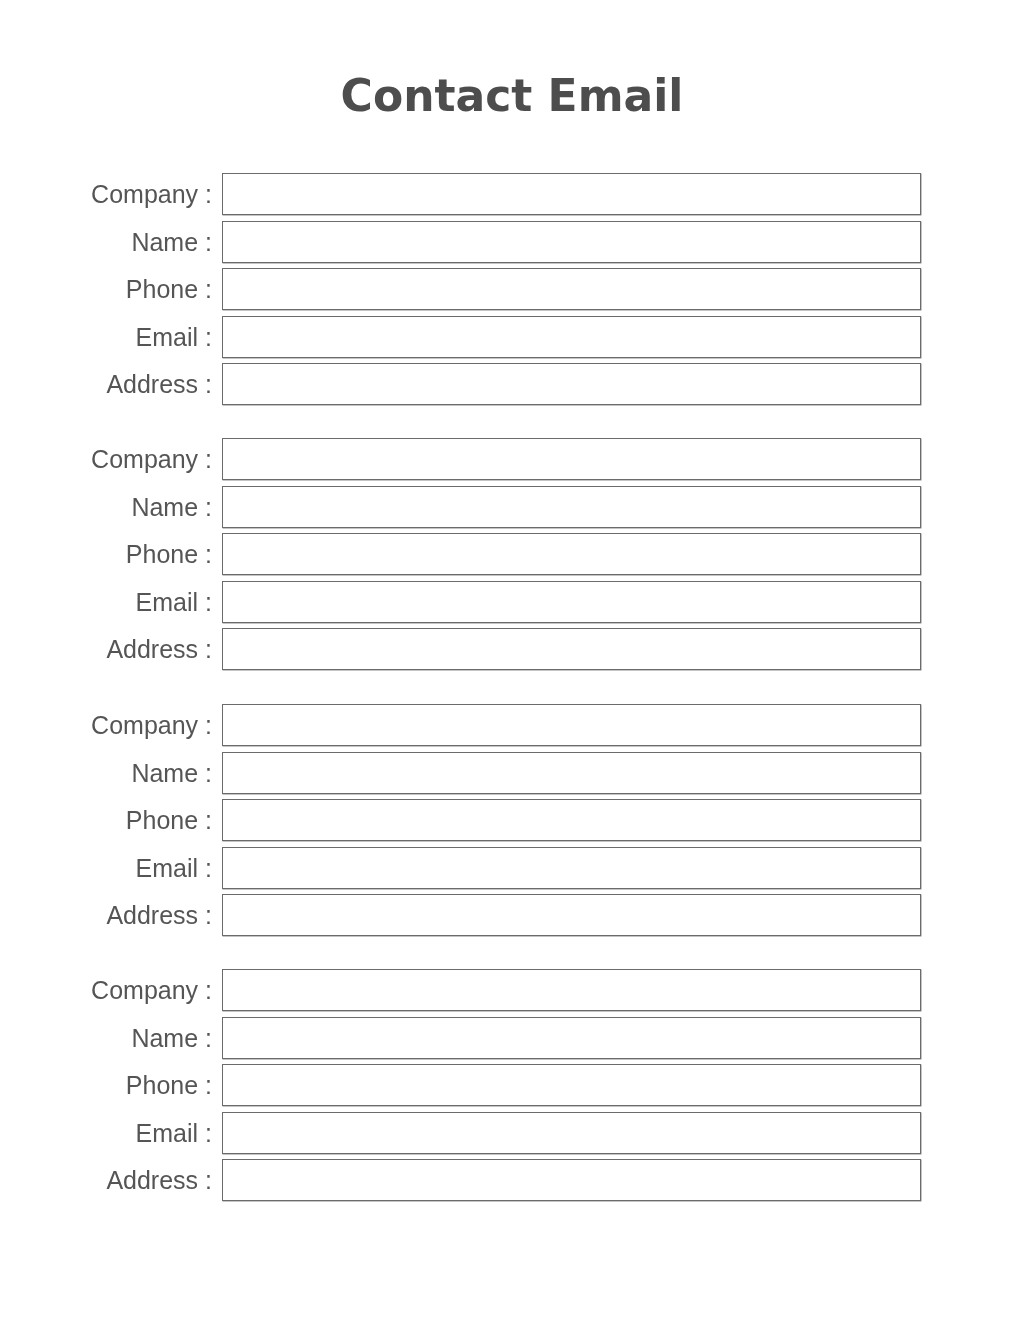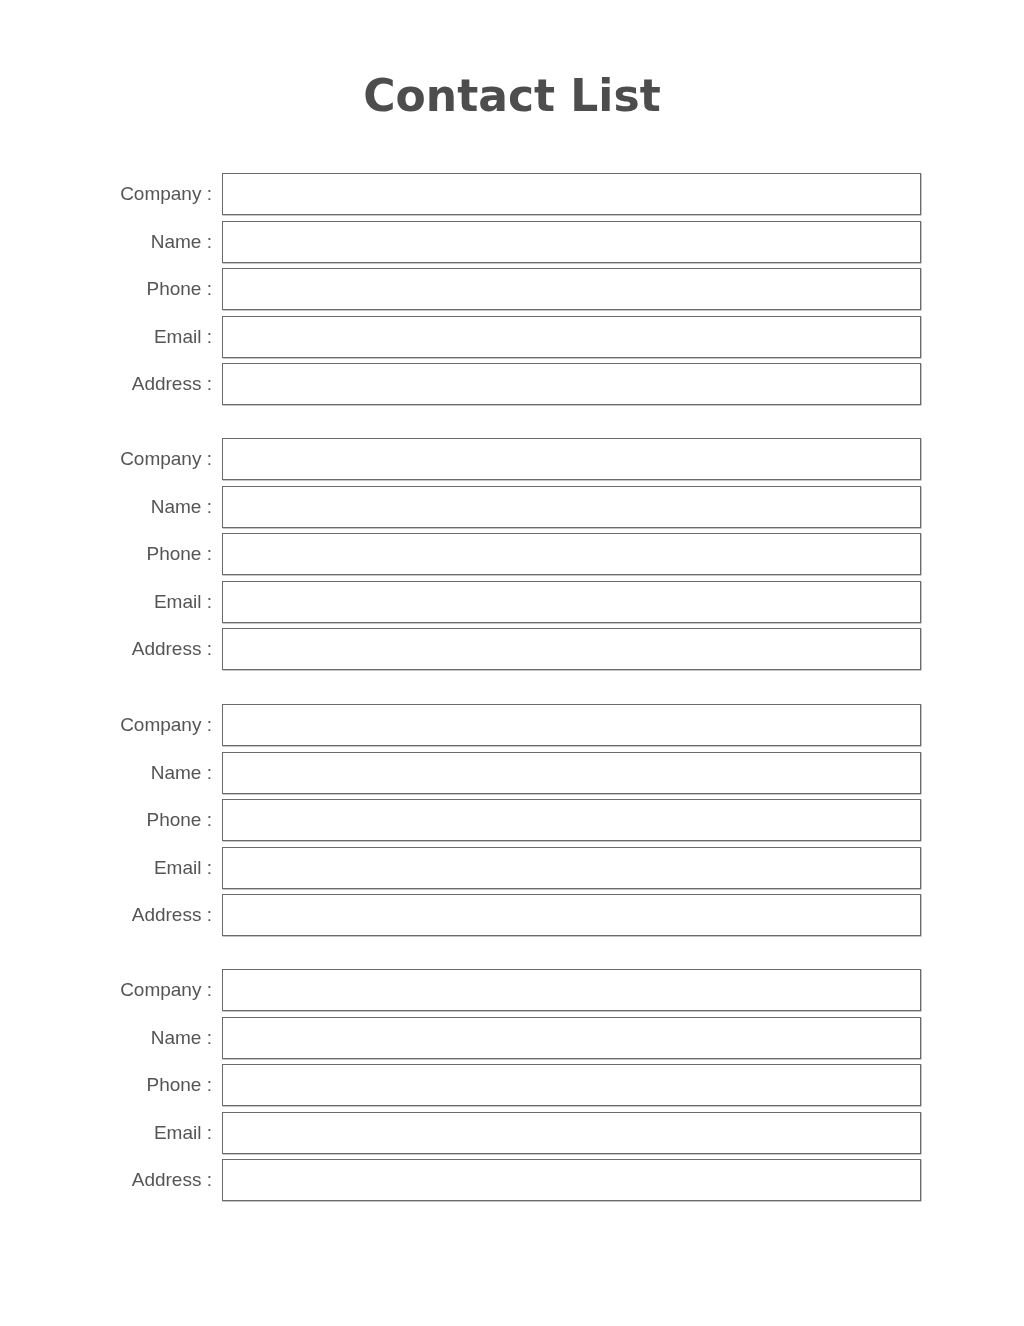--- a/index.html
+++ b/index.html
@@ -35,21 +35,21 @@
       left: 0;
       width: 1024px;
       height: 42px;
     }
     .label {
       position: absolute;
       right: 812px; 
       top: 0;
       height: 42px;
       line-height: 42px;
-      font-size: 19px;
+      font-size: 25px;
       color: #555555;
       white-space: nowrap;
       text-align: center;
     }
     .field {
       position: absolute;
       left: 222px;
       top: 0;
       width: 697px;
       height: 40px;
@@ -62,21 +62,21 @@
       height: 42px;
       font-family: "Liberation Sans", sans-serif;
       font-size: 17px;
       color: #333;
       outline: none;
     }
   </style>
 </head>
 <body>
 
-<h1 class="title">Contact List</h1>
+<h1 class="title">Contact Email</h1>
 
 <div class="group" style="top:173px;">
   <div class="row" style="top:0px;">
     <span class="label">Company :</span>
     <input class="field" type="text" value="" style="">
   </div>
   <div class="row" style="top:47.5px;">
     <span class="label">Name :</span>
     <input class="field" type="text" value="" style="">
   </div>

